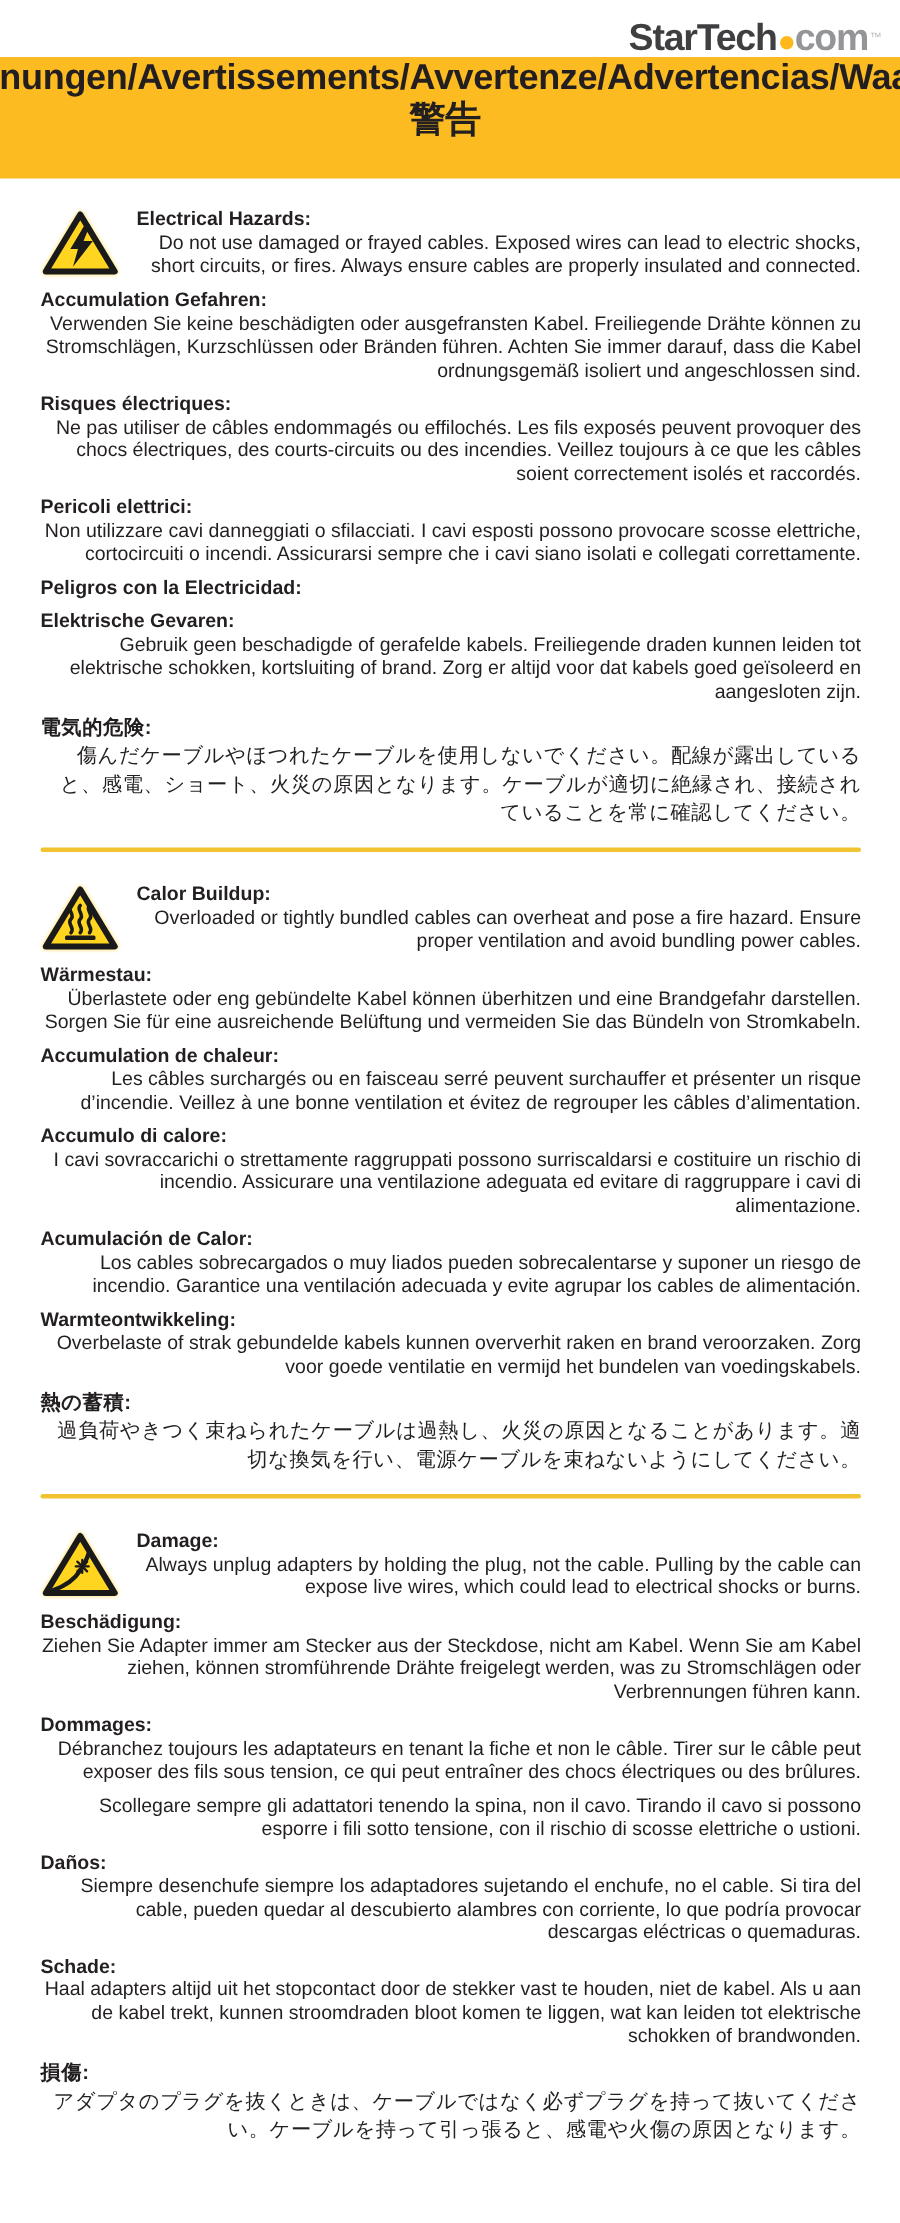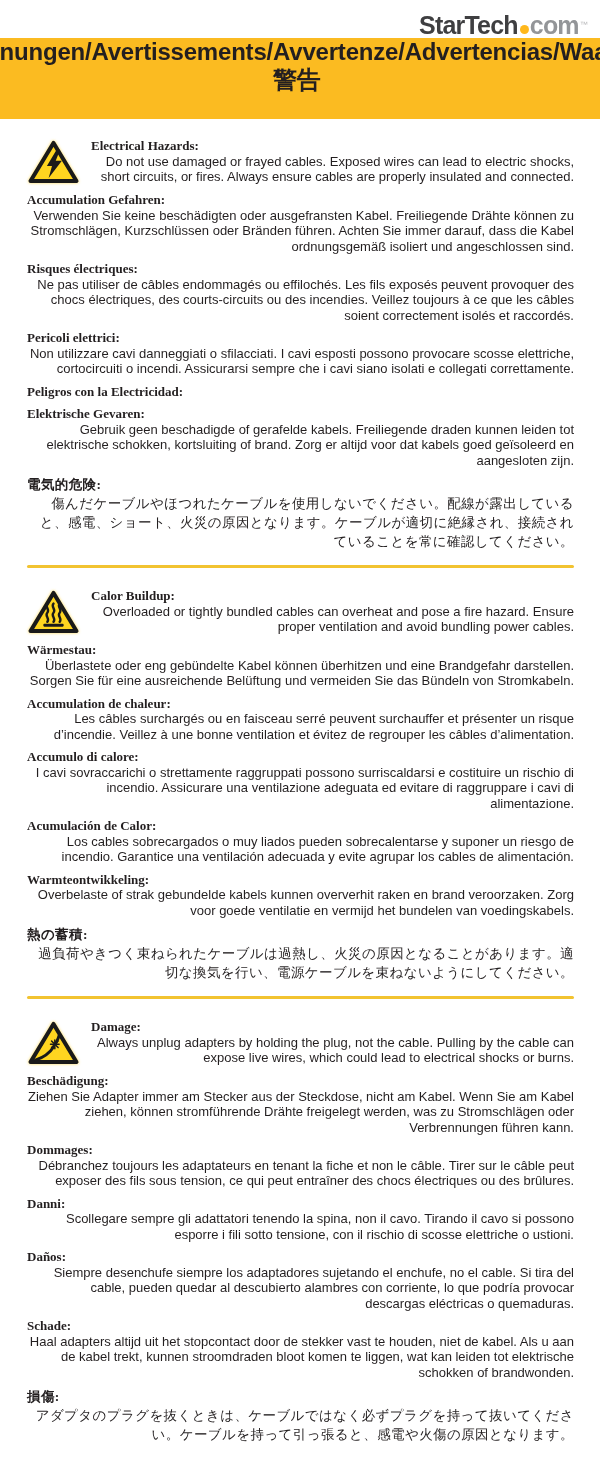--- a/index.html
+++ b/index.html
@@ -20,21 +20,21 @@
   
   .banner {
     height:81px; background:var(--banner,#FBBB21);
     display:flex; flex-direction:row; justify-content:center;
     padding:0 20px 0 22px;
   }
   .banner-line { font-size:24px; font-weight:bold; line-height:27.5px; color:var(--text,#231F20); letter-spacing:-0.2px; }
   
   .content { padding:19px 26px 0 27px; }
   .block { margin-bottom:7px; }
-  .h { display:block; font-weight:bold; font-size:13px; line-height:15.5px;font-family:Liberation Serif, serif; }
+  .h { display:block; font-weight:bold; font-size:13px; line-height:15.5px; }
   .b { display:block; font-size:13px; line-height:15.5px;text-align:right; }
   .jp .h, .jp .b { font-size:13.5px; line-height:19px; letter-spacing:0.4px; }
   .icon-row { display:flex; margin-bottom:7px; }
   .hazard-icon { flex:0 0 57px; width:57px; padding-top:1px; }
   .hazard-icon svg { display:block; filter:drop-shadow(0 0 1.5px rgba(255,214,60,0.9)); }
   .icon-text { flex:1; padding-left:7px; }
   .divider { height:3px; background:var(--divider,#F2C331); border-radius:2px; margin:14px 0 20px 0; }
 </style>
 </head>
 <body>
@@ -151,21 +151,20 @@
       </div>
       <div class="block">
         <span class="h">Beschädigung:</span>
         <span class="b">Ziehen Sie Adapter immer am Stecker aus der Steckdose, nicht am Kabel. Wenn Sie am Kabel ziehen, können stromführende Drähte freigelegt werden, was zu Stromschlägen oder Verbrennungen führen kann.</span>
       </div>
       <div class="block">
         <span class="h">Dommages:</span>
         <span class="b">Débranchez toujours les adaptateurs en tenant la fiche et non le câble. Tirer sur le câble peut exposer des fils sous tension, ce qui peut entraîner des chocs électriques ou des brûlures.</span>
       </div>
       <div class="block">
-        <span class="h">Danni:</span>
         <span class="b">Scollegare sempre gli adattatori tenendo la spina, non il cavo. Tirando il cavo si possono esporre i fili sotto tensione, con il rischio di scosse elettriche o ustioni.</span>
       </div>
       <div class="block">
         <span class="h">Daños:</span>
         <span class="b">Siempre desenchufe siempre los adaptadores sujetando el enchufe, no el cable. Si tira del cable, pueden quedar al descubierto alambres con corriente, lo que podría provocar descargas eléctricas o quemaduras.</span>
       </div>
       <div class="block">
         <span class="h">Schade:</span>
         <span class="b">Haal adapters altijd uit het stopcontact door de stekker vast te houden, niet de kabel. Als u aan de kabel trekt, kunnen stroomdraden bloot komen te liggen, wat kan leiden tot elektrische schokken of brandwonden.</span>
       </div>

